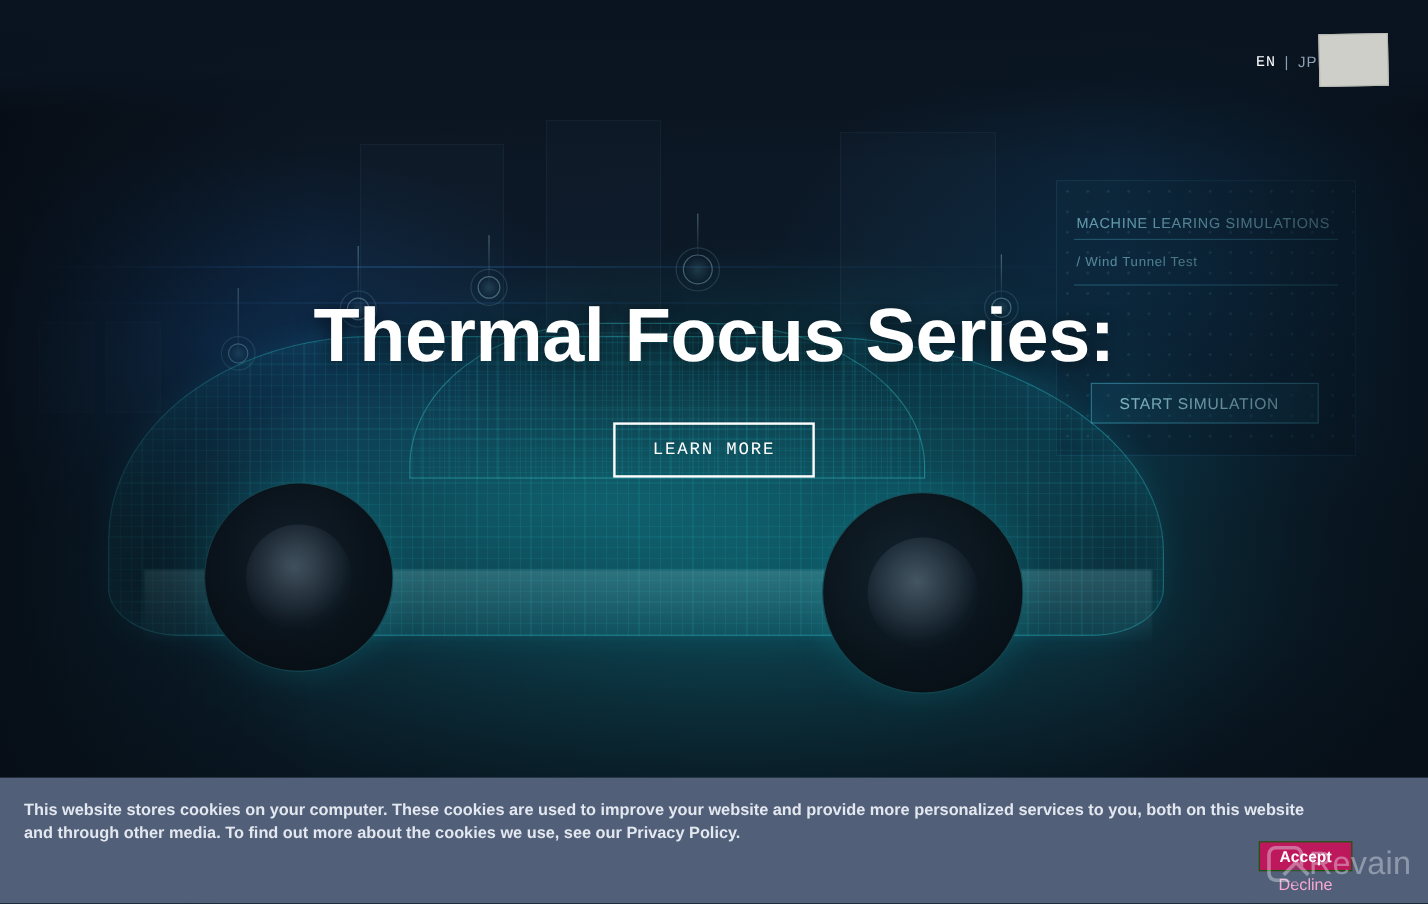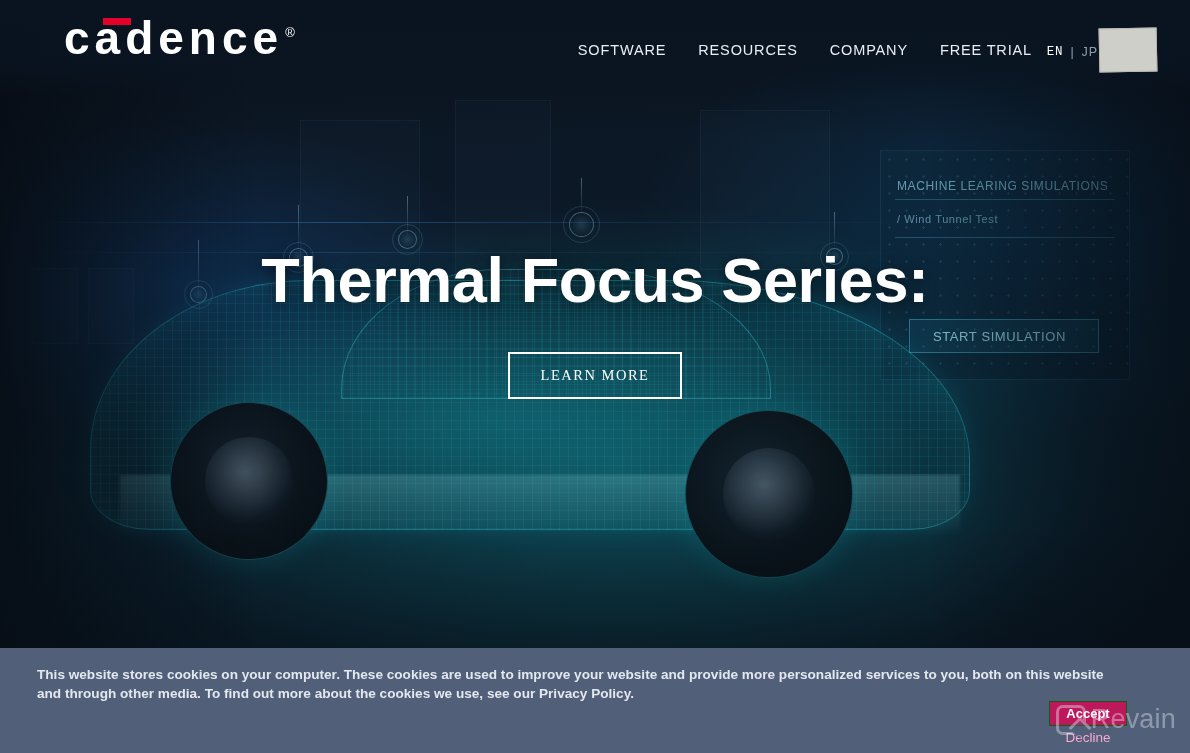--- a/index.html
+++ b/index.html
@@ -227,31 +227,31 @@
   .hero-cta {
     margin-top:38px;
     display:inline-block;
     padding:13px 31px;
     border:2px solid #ffffff;
     color:#ffffff;
     font-size:14.5px;
     letter-spacing:1.5px;
     background:transparent;
     cursor:pointer;
-    font-family:Liberation Serif, serif;
+    font-family:Liberation Mono, monospace;
   }
 
   
   .cookie {
     position:absolute; left:0; right:0; bottom:0; height:105px;
     background:#515f78;
     z-index:40;
   }
   .cookie-text {
-    position:absolute; left:37px; top:17px;
+    position:absolute; left:20px; top:17px;
     width:1090px;
     color:#e3e8f0;
     font-size:13.6px;
     line-height:1.42;
     font-weight:700;
     font-family:"Liberation Sans", sans-serif;
   }
   .cookie-link { color:#e3e8f0; text-decoration:none; cursor:pointer; }
 
   .cookie-actions {
@@ -357,33 +357,21 @@
       <div class="car-underside"></div>
       <div class="wheel front"></div>
       <div class="wheel rear"></div>
     </div>
 
     <div class="hero-vignette"></div>
   </div>
 
   <div class="header">
 
-    <div class="logo">
-      <div class="logo-word">cadence</div>
-      <div class="logo-macron"></div>
-      <div class="logo-reg">®</div>
-    </div>
-
-    <div class="nav">
-      <div class="nav-item">SOFTWARE</div>
-      <div class="nav-item">RESOURCES</div>
-      <div class="nav-item">COMPANY</div>
-      <div class="nav-item">FREE TRIAL</div>
-      <div style="width:34px;"></div>
-    </div>
+
 
     <div class="lang">
       <span class="lang-en">EN</span>
       <span class="lang-sep">|</span>
       <span class="lang-jp">JP</span>
     </div>
 
     <div class="search-placeholder"></div>
   </div>
 

